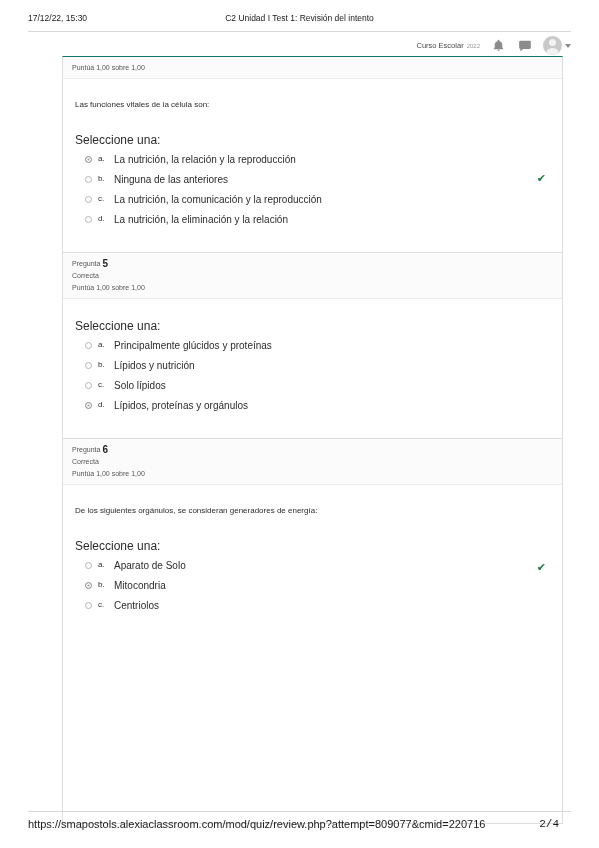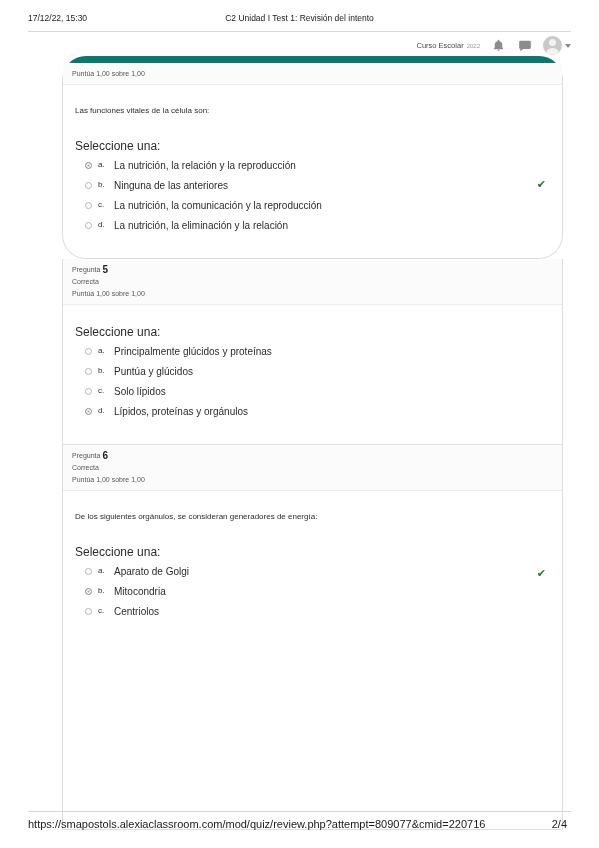--- a/index.html
+++ b/index.html
@@ -138,22 +138,21 @@
     width: 501px;
   }
   .qcard {
     position: relative;
     border: 1px solid #dedede;
     border-top: none;
     box-sizing: border-box;
     background: #fff;
   }
   .qcard.first {
-    border-top: 7px solid #0f766e;
-    border-radius: 24px;
+    border-top: 1px solid #0f766e;
   }
   .qinfo {
     padding: 5px 9px 4px 9px;
     border-bottom: 1px solid #ececec;
     background: #fbfbfb;
   }
   .qinfo-line {
     font-size: 7px;
     color: #555;
     line-height: 12px;
@@ -242,23 +241,24 @@
     color: #1a1a1a;
   }
   .footer .f-left {
     position: absolute;
     left: 28px;
     top: 0;
     white-space: nowrap;
   }
   .footer .f-right {
     position: absolute;
-    right: 32px;
+    right: 40px;
     top: 0;
     white-space: nowrap;
+    font-family: Liberation Mono, monospace;
   }
 </style>
 </head>
 <body>
 
 <div class="page">
 
   <div class="print-header">
     <span class="ph-left">17/12/22, 15:30</span>
     <span class="ph-center">C2 Unidad I Test 1: Revisión del intento</span>
@@ -334,21 +334,21 @@
         <p class="select-label">Seleccione una:</p>
 
         <div class="opt-row">
           <span class="radio"></span>
           <span class="opt-letter">a.</span>
           <span class="opt-text">Principalmente glúcidos y proteínas</span>
         </div>
         <div class="opt-row">
           <span class="radio"></span>
           <span class="opt-letter">b.</span>
-          <span class="opt-text">Puntúa y glúcidos</span>
+          <span class="opt-text">Lípidos y nutrición</span>
         </div>
         <div class="opt-row">
           <span class="radio"></span>
           <span class="opt-letter">c.</span>
           <span class="opt-text">Solo lípidos</span>
         </div>
         <div class="opt-row">
           <span class="radio checked"></span>
           <span class="opt-letter">d.</span>
           <span class="opt-text">Lípidos, proteínas y orgánulos</span>
@@ -366,21 +366,21 @@
         <div class="qinfo-line">Correcta</div>
         <div class="qinfo-line">Puntúa 1,00 sobre 1,00</div>
       </div>
       <div class="qbody" style="min-height:300px;">
         <p class="qtext">De los siguientes orgánulos, se consideran generadores de energía:</p>
         <p class="select-label">Seleccione una:</p>
 
         <div class="opt-row">
           <span class="radio"></span>
           <span class="opt-letter">a.</span>
-          <span class="opt-text">Aparato de Golgi</span>
+          <span class="opt-text">Aparato de Solo</span>
         </div>
         <div class="opt-row">
           <span class="radio checked"></span>
           <span class="opt-letter">b.</span>
           <span class="opt-text">Mitocondria</span>
         </div>
         <div class="opt-row">
           <span class="radio"></span>
           <span class="opt-letter">c.</span>
           <span class="opt-text">Centriolos</span>

